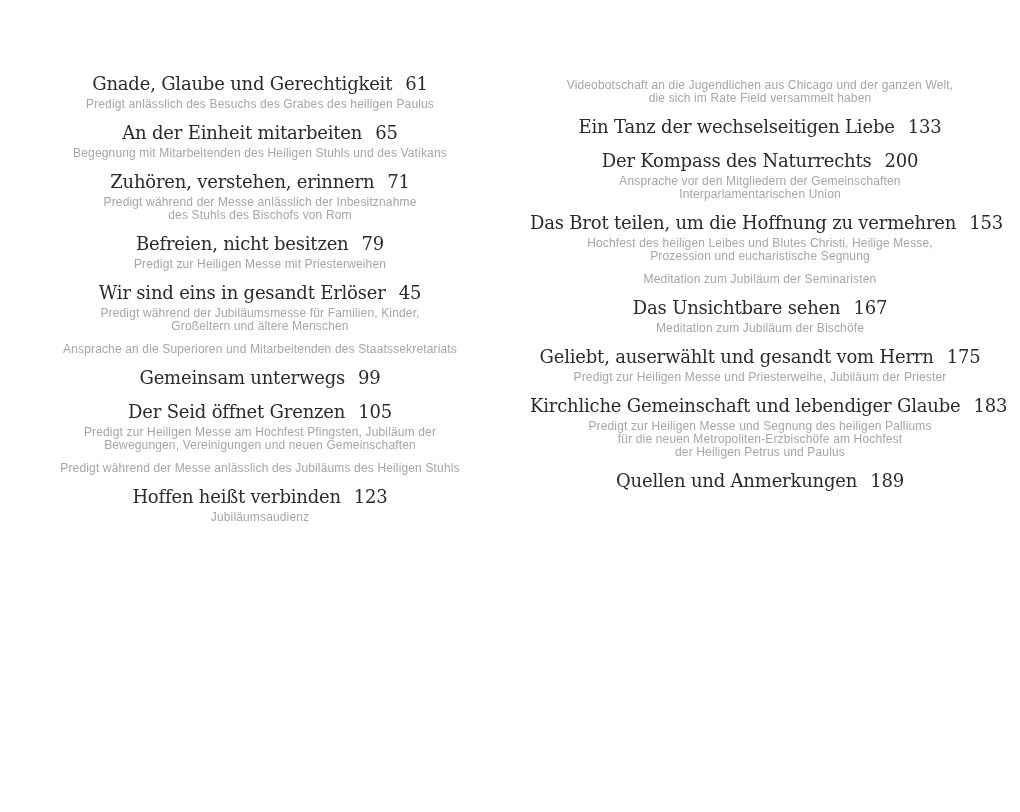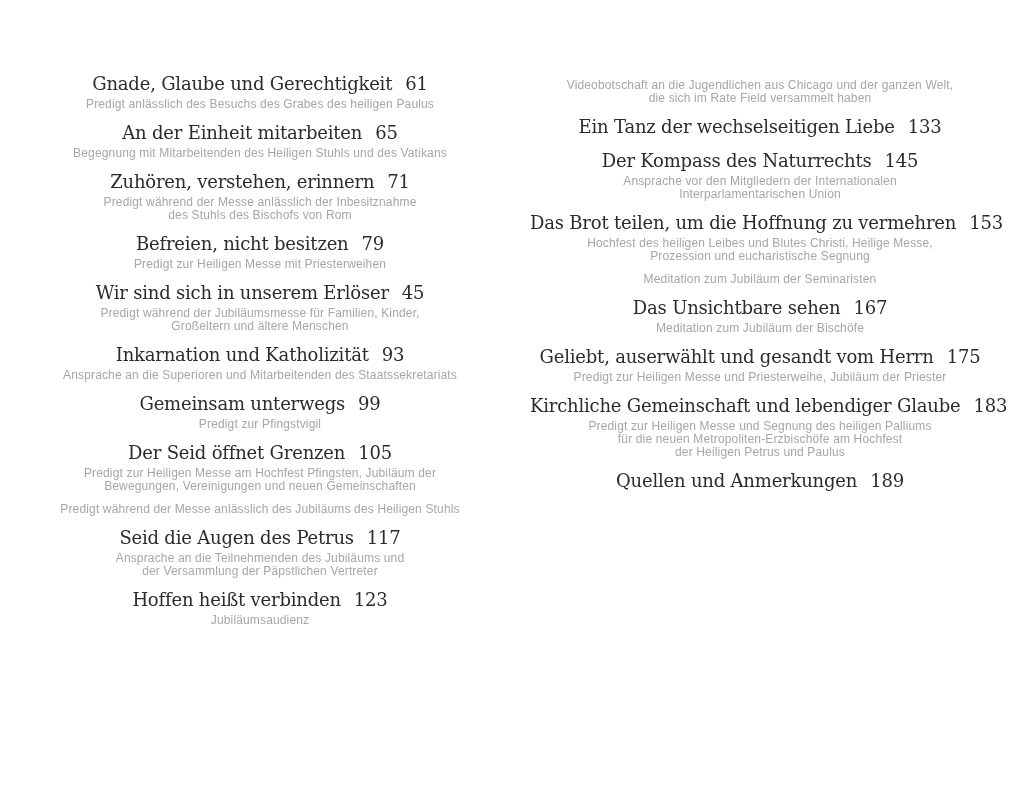--- a/index.html
+++ b/index.html
@@ -72,50 +72,43 @@
       <div class="subtitle">Predigt während der Messe anlässlich der Inbesitznahme
 des Stuhls des Bischofs von Rom</div>
     </div>
 
     <div class="entry">
       <div class="title-line"><span>Befreien, nicht besitzen</span><span class="pagenum">79</span></div>
       <div class="subtitle">Predigt zur Heiligen Messe mit Priesterweihen</div>
     </div>
 
     <div class="entry">
-      <div class="title-line"><span>Wir sind sich in unserem Erlöser</span><span class="pagenum">45</span></div>
+      <div class="title-line"><span>Wir sind eins in gesandt Erlöser</span><span class="pagenum">45</span></div>
       <div class="subtitle">Predigt während der Jubiläumsmesse für Familien, Kinder,
 Großeltern und ältere Menschen</div>
     </div>
 
     <div class="entry">
-      <div class="title-line"><span>Inkarnation und Katholizität</span><span class="pagenum">93</span></div>
       <div class="subtitle">Ansprache an die Superioren und Mitarbeitenden des Staatssekretariats</div>
     </div>
 
     <div class="entry">
       <div class="title-line"><span>Gemeinsam unterwegs</span><span class="pagenum">99</span></div>
-      <div class="subtitle">Predigt zur Pfingstvigil</div>
     </div>
 
     <div class="entry">
       <div class="title-line"><span>Der Seid öffnet Grenzen</span><span class="pagenum">105</span></div>
       <div class="subtitle">Predigt zur Heiligen Messe am Hochfest Pfingsten, Jubiläum der
 Bewegungen, Vereinigungen und neuen Gemeinschaften</div>
     </div>
 
     <div class="entry">
       <div class="subtitle">Predigt während der Messe anlässlich des Jubiläums des Heiligen Stuhls</div>
     </div>
 
-    <div class="entry">
-      <div class="title-line"><span>Seid die Augen des Petrus</span><span class="pagenum">117</span></div>
-      <div class="subtitle">Ansprache an die Teilnehmenden des Jubiläums und
-der Versammlung der Päpstlichen Vertreter</div>
-    </div>
 
     <div class="entry">
       <div class="title-line"><span>Hoffen heißt verbinden</span><span class="pagenum">123</span></div>
       <div class="subtitle">Jubiläumsaudienz</div>
     </div>
 
   </div>
 
   <div class="column column--right">
 
@@ -123,22 +116,22 @@
       <div class="subtitle">Videobotschaft an die Jugendlichen aus Chicago und der ganzen Welt,
 die sich im Rate Field versammelt haben</div>
     </div>
 
     <div class="entry">
       <div class="title-line"><span>Ein Tanz der wechselseitigen Liebe</span><span class="pagenum">133</span></div>
     </div>
 
 
     <div class="entry">
-      <div class="title-line"><span>Der Kompass des Naturrechts</span><span class="pagenum">145</span></div>
-      <div class="subtitle">Ansprache vor den Mitgliedern der Internationalen
+      <div class="title-line"><span>Der Kompass des Naturrechts</span><span class="pagenum">200</span></div>
+      <div class="subtitle">Ansprache vor den Mitgliedern der Gemeinschaften
 Interparlamentarischen Union</div>
     </div>
 
     <div class="entry">
       <div class="title-line"><span>Das Brot teilen, um die Hoffnung zu vermehren</span><span class="pagenum">153</span></div>
       <div class="subtitle">Hochfest des heiligen Leibes und Blutes Christi, Heilige Messe,
 Prozession und eucharistische Segnung</div>
     </div>
 
     <div class="entry">

